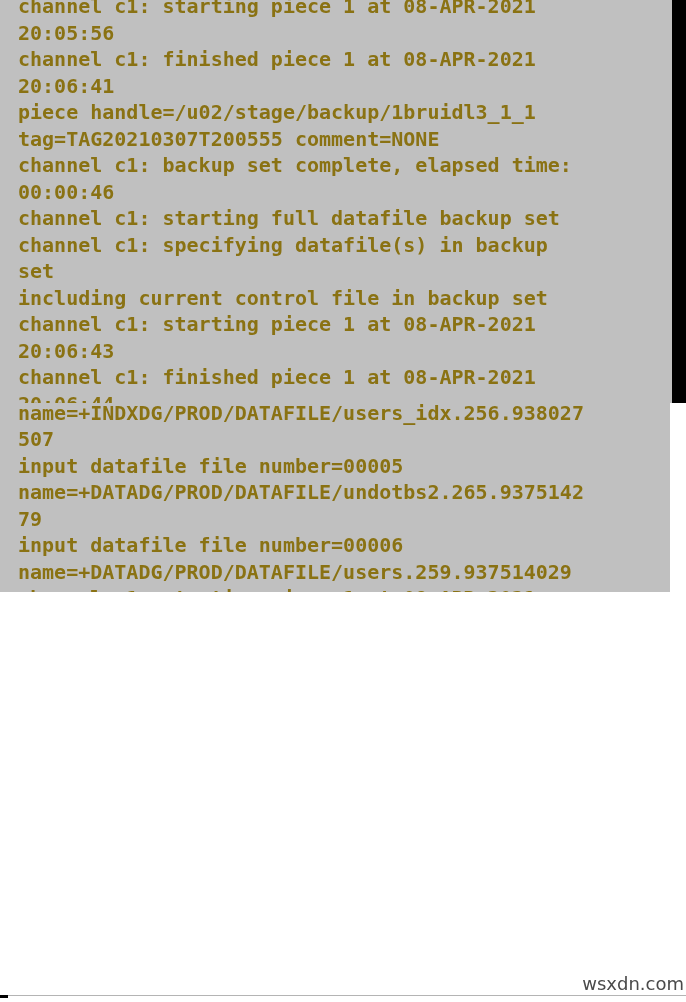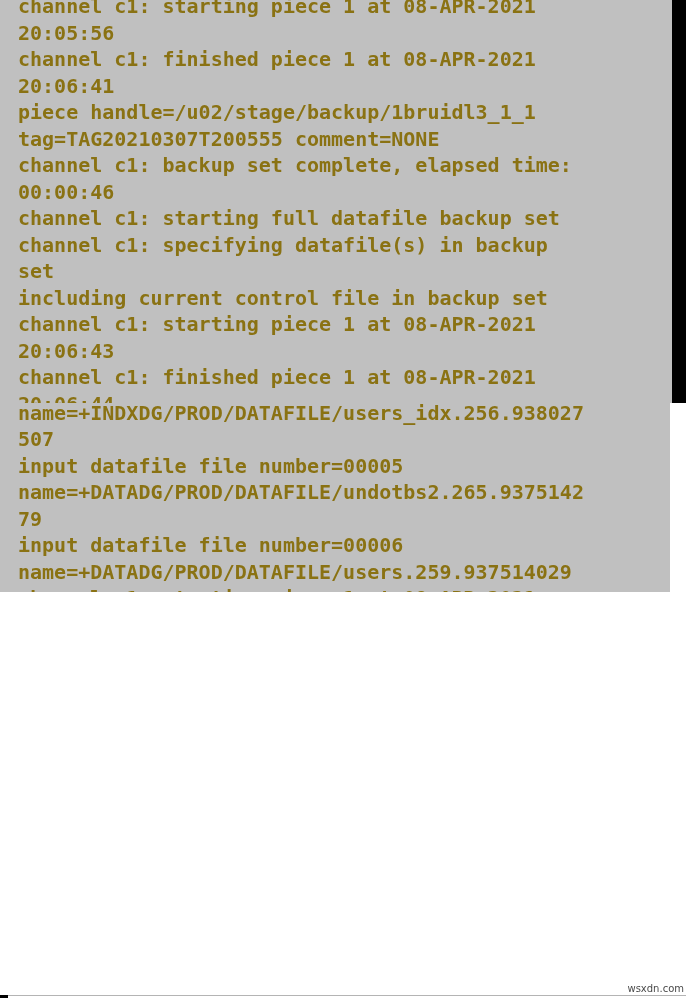--- a/index.html
+++ b/index.html
@@ -91,21 +91,21 @@
     top: -590px;
     left: 10px;
   }
 
   
   #watermark {
     position: absolute;
     right: 2px;
     bottom: 8px;
     font-family: "DejaVu Sans", "Liberation Sans", sans-serif;
-    font-size: 10px;
+    font-size: 18px;
     font-weight: normal;
     color: #4a4a4a;
     letter-spacing: 0px;
     white-space: nowrap;
     z-index: 5;
   }
 </style>
 </head>
 <body>
 

